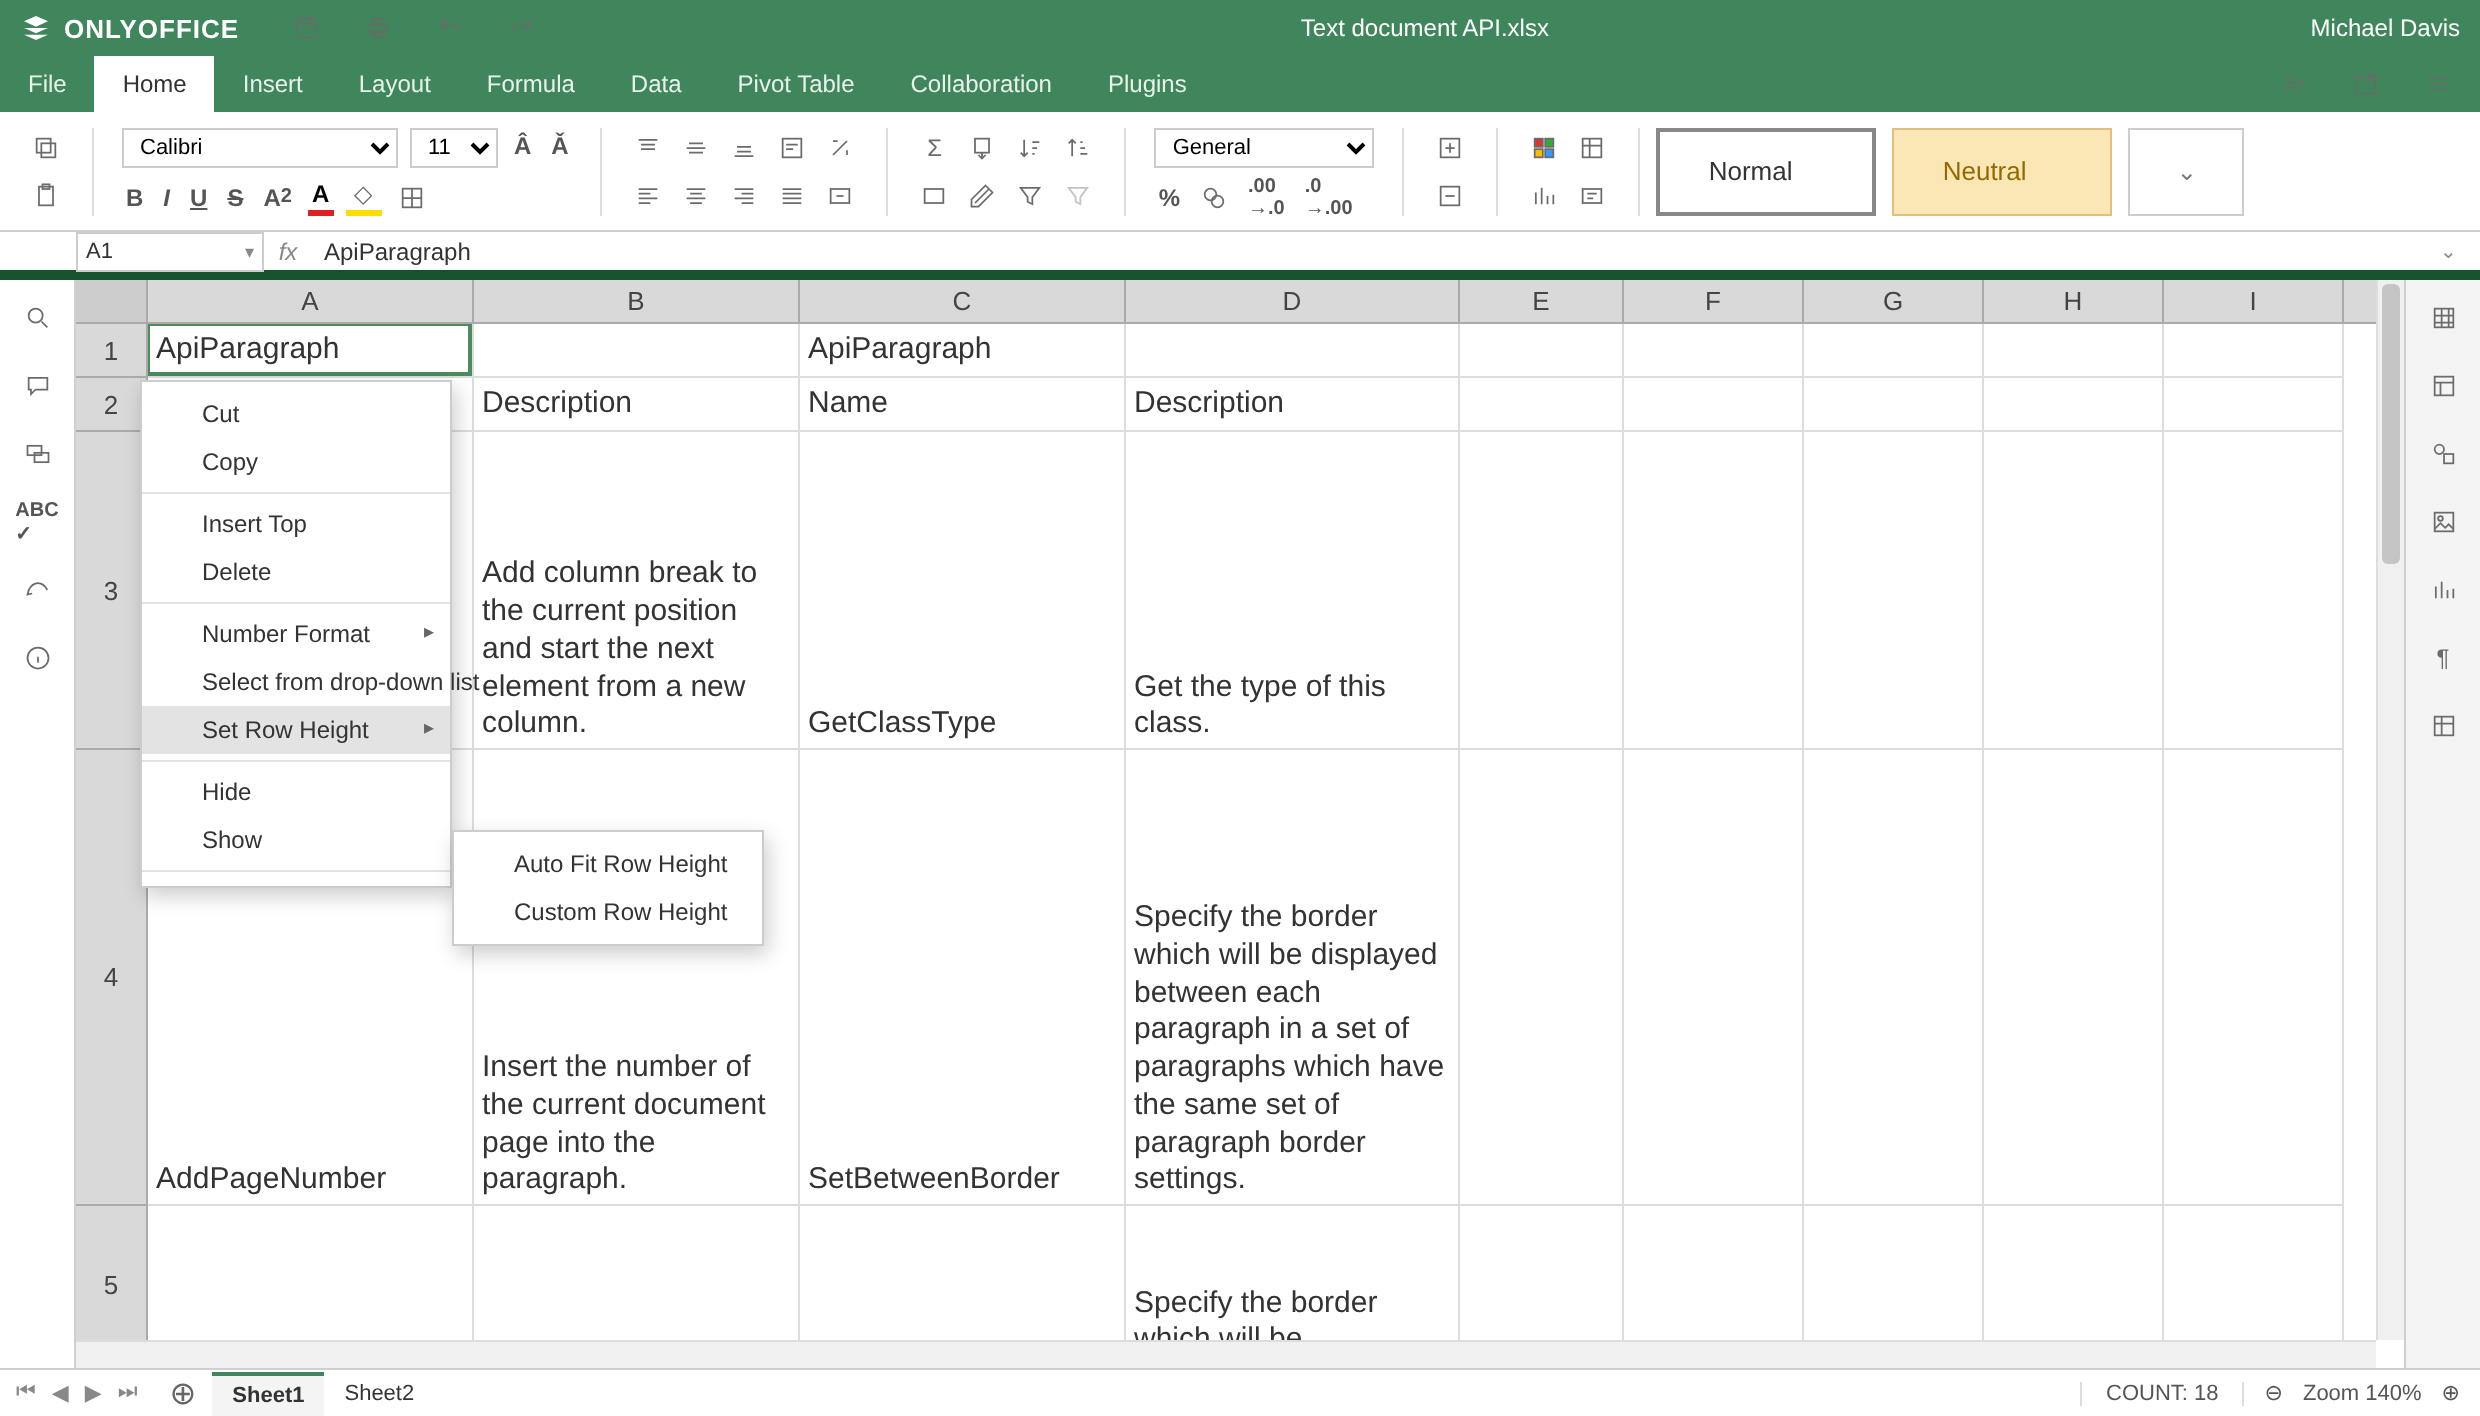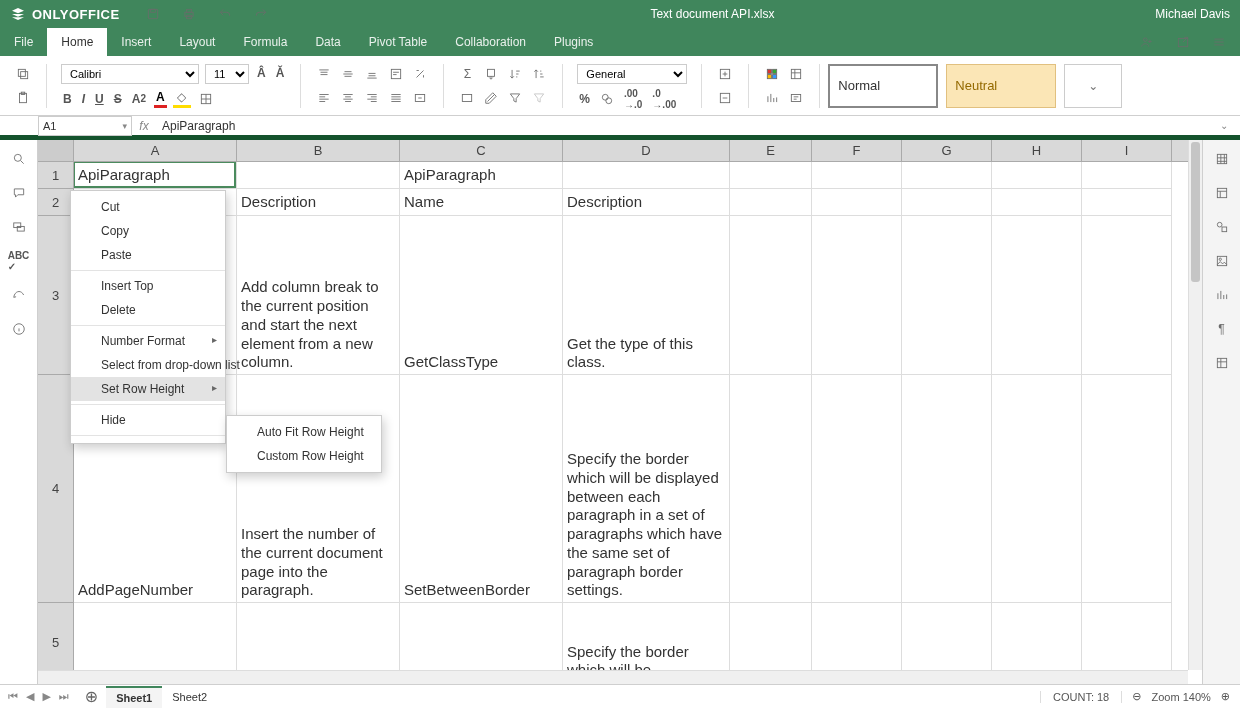--- a/index.html
+++ b/index.html
@@ -24,21 +24,21 @@
 
   
   .ribbon { height: 60px; border-bottom: 1px solid #cfcfcf; display: flex; align-items: center; padding: 0 8px; gap: 8px; background: #fff; }
   .rgroup { height: 48px; display: flex; flex-direction: column; justify-content: center; gap: 6px; padding: 0 6px; }
   .rsep { width: 1px; height: 44px; background: #ddd; }
   .rrow { display: flex; gap: 6px; }
   .ribbon select, .ribbon input { height: 20px; border: 1px solid #ccc; background: #fff; font-size: 11px; padding: 0 4px; }
   .ico { width: 18px; height: 18px; display: inline-flex; align-items: center; justify-content: center; color: #6b6b6b; cursor: pointer; }
   .ico svg { width: 14px; height: 14px; stroke: currentColor; fill: none; stroke-width: 1.5; }
   .ico.txt { font-size: 12px; font-weight: 600; color: #555; width: auto; padding: 0 2px;}
-  .stylebox { width: 110px; height: 44px; border: 1px solid #bbb; display: flex; align-items: center; padding: 0 8px; font-size: 13px; }
+  .stylebox { width: 110px; height: 44px; border: 1px solid #bbb; display: flex; align-items: center; padding: 0 24px; font-size: 13px; }
   .stylebox.neutral { background: #fbe6b6; border-color: #e1c07f; color: #946a00;}
   .stylebox.normal { border: 2px solid #888; }
   .styles-dd { width: 58px; height: 44px; border: 1px solid #ccc; display: flex; align-items: center; justify-content: center; color: #777; }
 
   
   .fbar { height: 24px; border-bottom: 5px solid #14532d; display: flex; align-items: center; }
   .fbar .leftspacer { width: 38px; }
   .fbar .namebox { width: 94px; height: 20px; border: 1px solid #ccc; display: flex; align-items: center; padding: 0 4px; justify-content: space-between; font-size: 11px; }
   .fbar .namebox .dd { font-size: 9px; color: #888; }
   .fbar .fx { width: 24px; text-align: center; font-style: italic; color: #888; }
@@ -492,30 +492,30 @@
         <div class="selbox" id="selbox" style="left: -1px; top: -1px; width: 163px; height: 27px;"></div>
       </div>
     <div class="vscroll">
         <div class="thumb" style="top:2px;height:140px"></div>
       </div>
     <div class="hscroll"></div>
 
     <div class="menu" id="ctxmenu" style="left:32px; top:50px; width:156px">
         <div class="mi">Cut</div>
         <div class="mi">Copy</div>
-        <div class="mi">Paste</div>
         <div class="sep"></div>
         <div class="mi">Insert Top</div>
         <div class="mi">Delete</div>
         <div class="sep"></div>
         <div class="mi hasarrow">Number Format</div>
         <div class="mi">Select from drop-down list</div>
         <div class="mi hasarrow hover">Set Row Height</div>
         <div class="sep"></div>
         <div class="mi">Hide</div>
+        <div class="mi">Show</div>
         <div class="sep"></div>
       </div>
     <div class="menu" id="submenu" style="left:188px; top:275px; width:156px">
         <div class="mi">Auto Fit Row Height</div>
         <div class="mi">Custom Row Height</div>
       </div>
   </div>
 
   <div class="rightpanel">
     <span class="ico">

